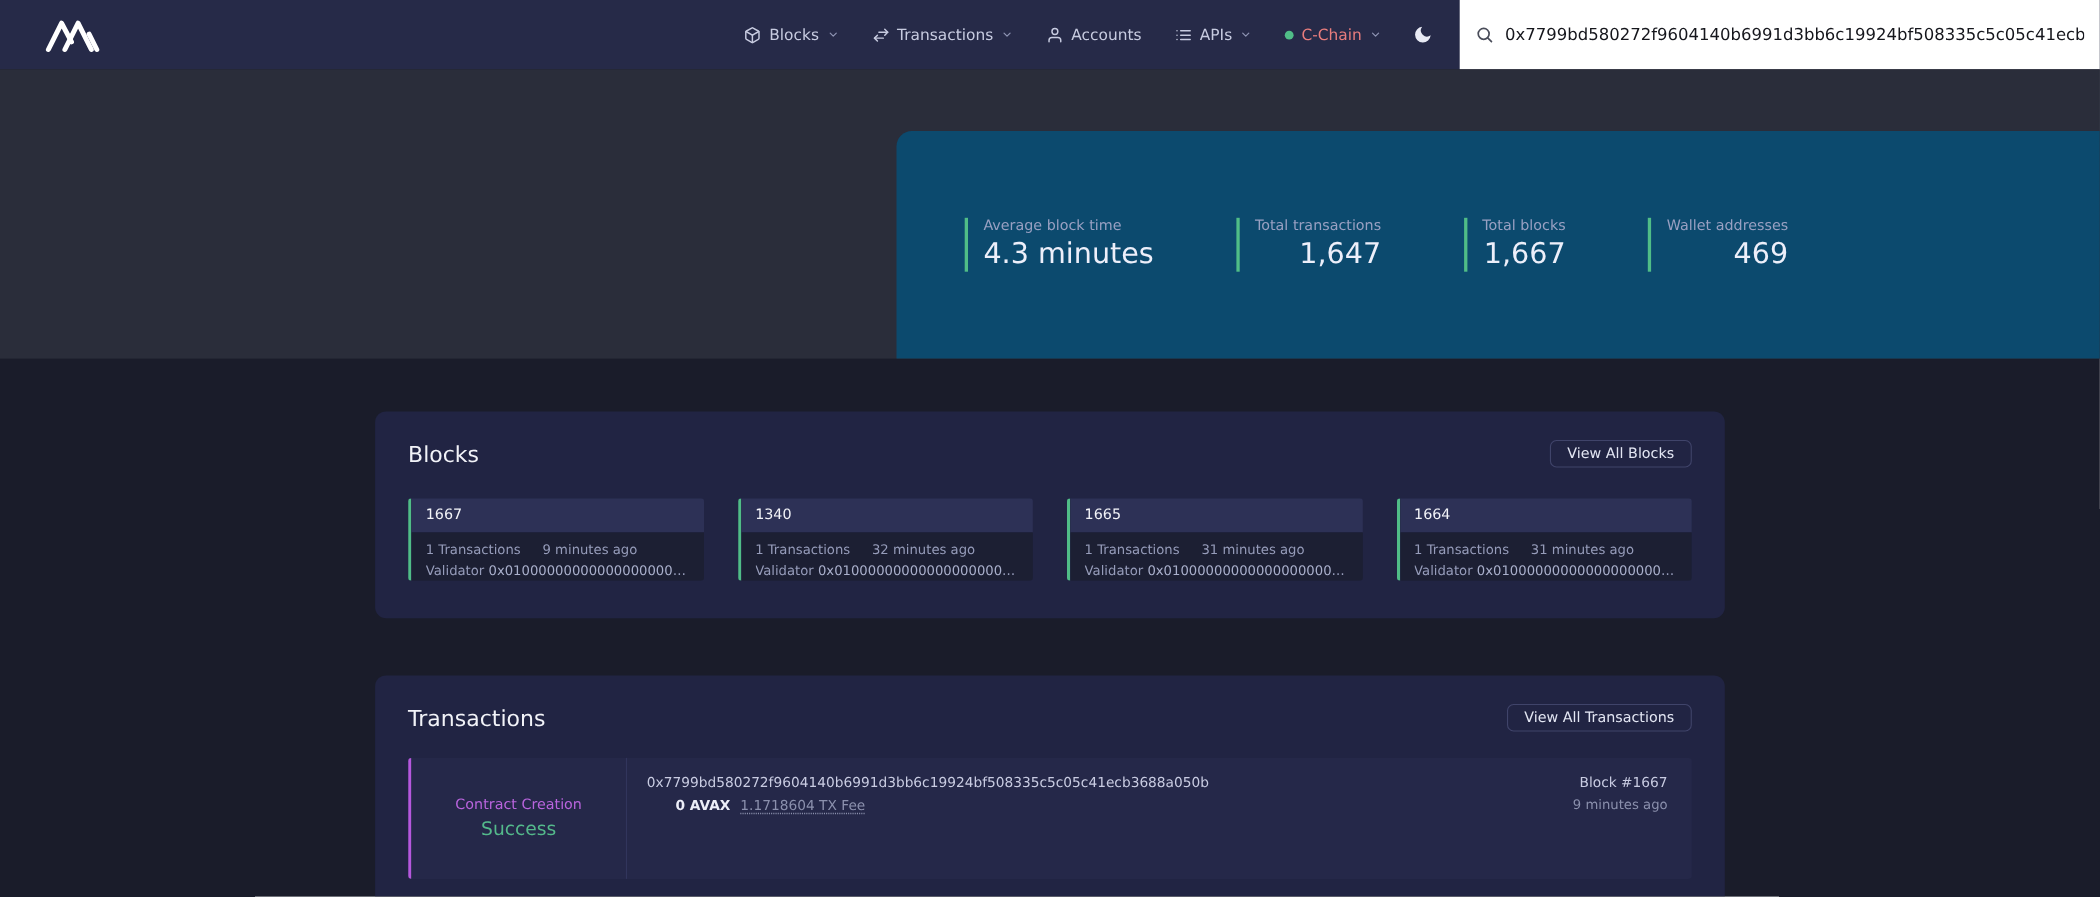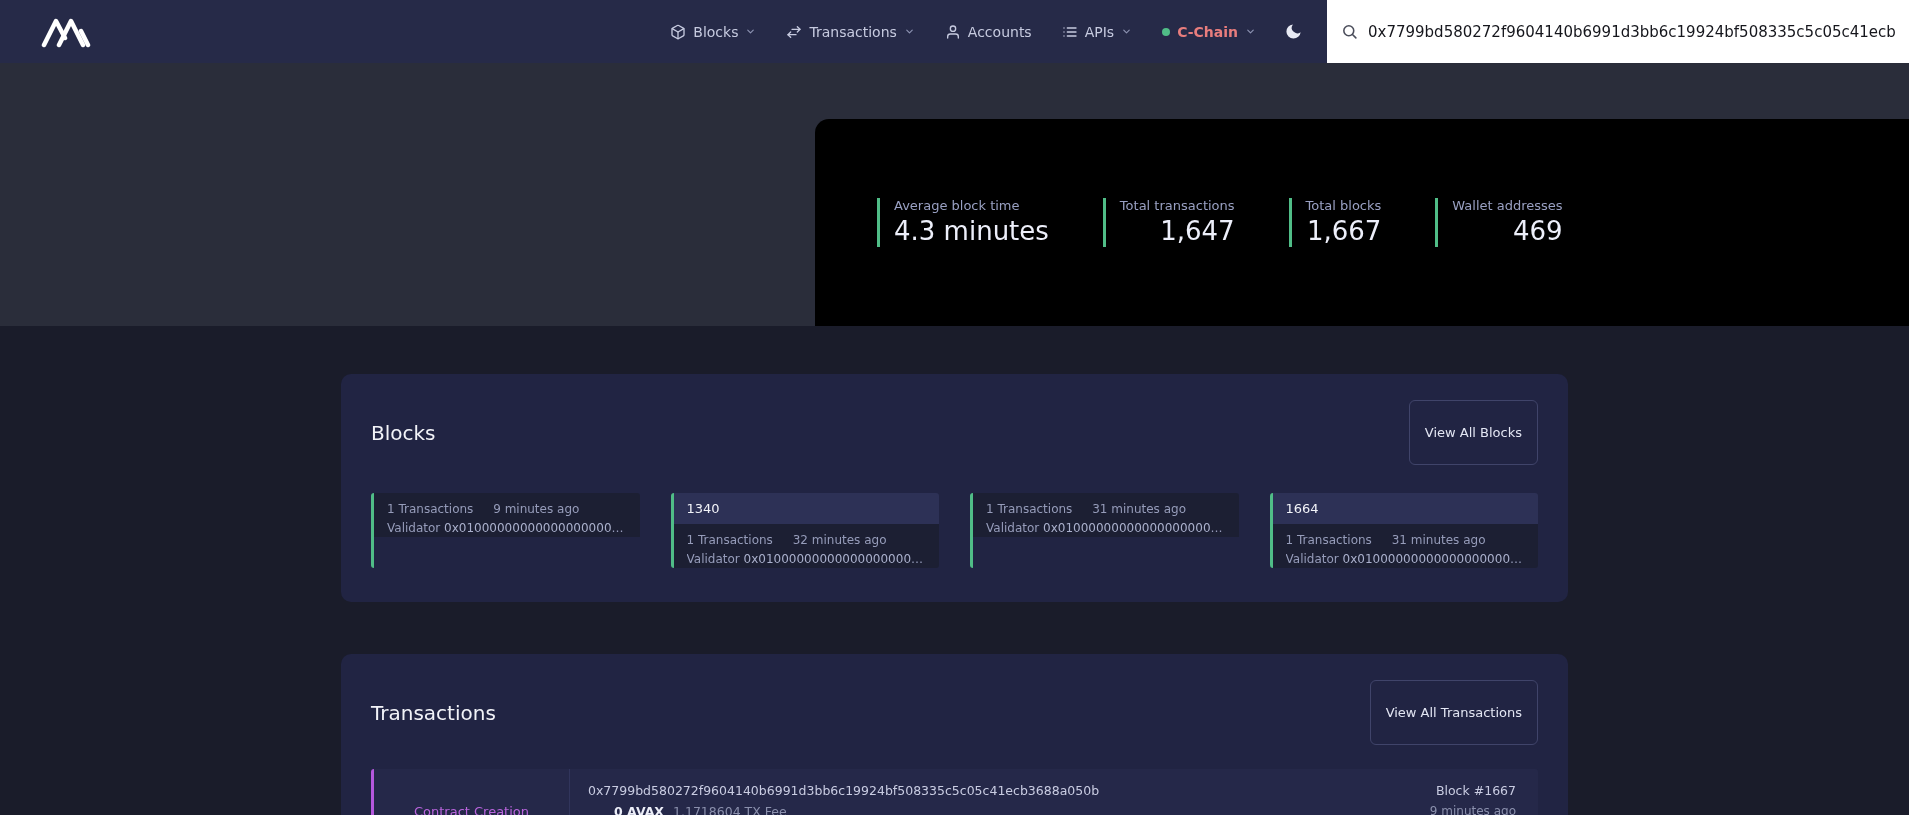--- a/index.html
+++ b/index.html
@@ -16,54 +16,54 @@
     padding-left:36px;
   }
   .logo { display:flex; align-items:center; cursor:pointer; }
   .nav { margin-left:auto; display:flex; align-items:center; gap:30px; margin-right:28px; }
   .nav-item {
     display:flex; align-items:center; gap:7px; color:#c7cbe0; font-size:14px;
     cursor:pointer; white-space:nowrap;
   }
   .nav-item svg.mi { stroke:#c7cbe0; }
   .chev { stroke:#8d93b2; }
-  .cchain-label { color:#e87d7d;font-weight:bold; }
+  .cchain-label { color:#e87d7d; }
   .green-dot { width:8px; height:8px; border-radius:50%; background:#50bd87; display:inline-block; }
   .moon-btn { margin-right:24px; cursor:pointer; display:flex; align-items:center; }
   .searchbox {
     align-self:stretch; width:582px; background:#ffffff; display:flex;
     align-items:center; padding:0 14px; gap:10px;
   }
   .searchbox input {
     border:none; outline:none; flex:1; font-size:15px; color:#15161c;
     background:transparent; font-family:"DejaVu Sans","Liberation Sans",sans-serif;
   }
 
   
   .hero { height:263px; background:#2a2d3a; position:relative; }
   .hero-panel {
     position:absolute; left:815px; right:0; top:56px; bottom:0;
-    background:#000000; border-top-left-radius:14px;
-    display:flex; align-items:flex-start; padding:79px 0 0 62px; gap:54px;
+    background:#0c4a6e; border-top-left-radius:14px;
+    display:flex; align-items:flex-start; padding:79px 0 0 62px; gap:75px;
   }
   .stat { border-left:3px solid #50bd87; padding-left:14px; min-height:49px; }
   .stat-label { font-size:13px; color:#99a0c2; margin-bottom:3px; white-space:nowrap; }
   .stat-value { font-size:26px; color:#edeffa; white-space:nowrap;text-align:right; }
 
   
   .main { width:1227px; margin:0 auto; }
   .card {
     background:#212443; border-radius:10px; padding:26px 30px 34px;
   }
   .blocks-card { margin-top:48px; }
   .tx-card { margin-top:52px; padding-bottom:40px; }
   .card-head { display:flex; align-items:center; justify-content:space-between; }
   .card-title { font-size:20px; color:#f2f3f8; font-weight:500; }
   .view-all {
-    font-size:13px; color:#e3e6f3; padding:24px 15px; border:1px solid #40446a;
+    font-size:13px; color:#e3e6f3; padding:4px 15px; border:1px solid #40446a;
     border-radius:6px; background:transparent; cursor:pointer; white-space:nowrap;
     font-family:"DejaVu Sans","Liberation Sans",sans-serif;
   }
 
   
   .block-grid { margin-top:28px; display:grid; grid-template-columns:repeat(4,1fr); gap:31px; }
   .block-card {
     border-left:3px solid #50bd87; border-radius:3px; overflow:hidden; cursor:pointer;
   }
   .bc-head { background:#2d3156; padding:8px 13px; font-size:13px; color:#f2f3f8; }
@@ -206,20 +206,21 @@
   <div class="main">
 
     <div class="card blocks-card">
       <div class="card-head">
         <div class="card-title">Blocks</div>
         <button class="view-all">View All Blocks</button>
       </div>
       <div class="block-grid">
 
         <div class="block-card">
+          <div class="bc-head">1667</div>
           <div class="bc-body">
             <div class="bc-line1">
               <span>1 Transactions</span>
               <span>9 minutes ago</span>
             </div>
             <div class="bc-line2">
               <span>Validator</span>
               <span class="val-hash">0x010000000000000000000000...</span>
             </div>
           </div>
@@ -233,20 +234,21 @@
               <span>32 minutes ago</span>
             </div>
             <div class="bc-line2">
               <span>Validator</span>
               <span class="val-hash">0x010000000000000000000000...</span>
             </div>
           </div>
         </div>
 
         <div class="block-card">
+          <div class="bc-head">1665</div>
           <div class="bc-body">
             <div class="bc-line1">
               <span>1 Transactions</span>
               <span>31 minutes ago</span>
             </div>
             <div class="bc-line2">
               <span>Validator</span>
               <span class="val-hash">0x010000000000000000000000...</span>
             </div>
           </div>

